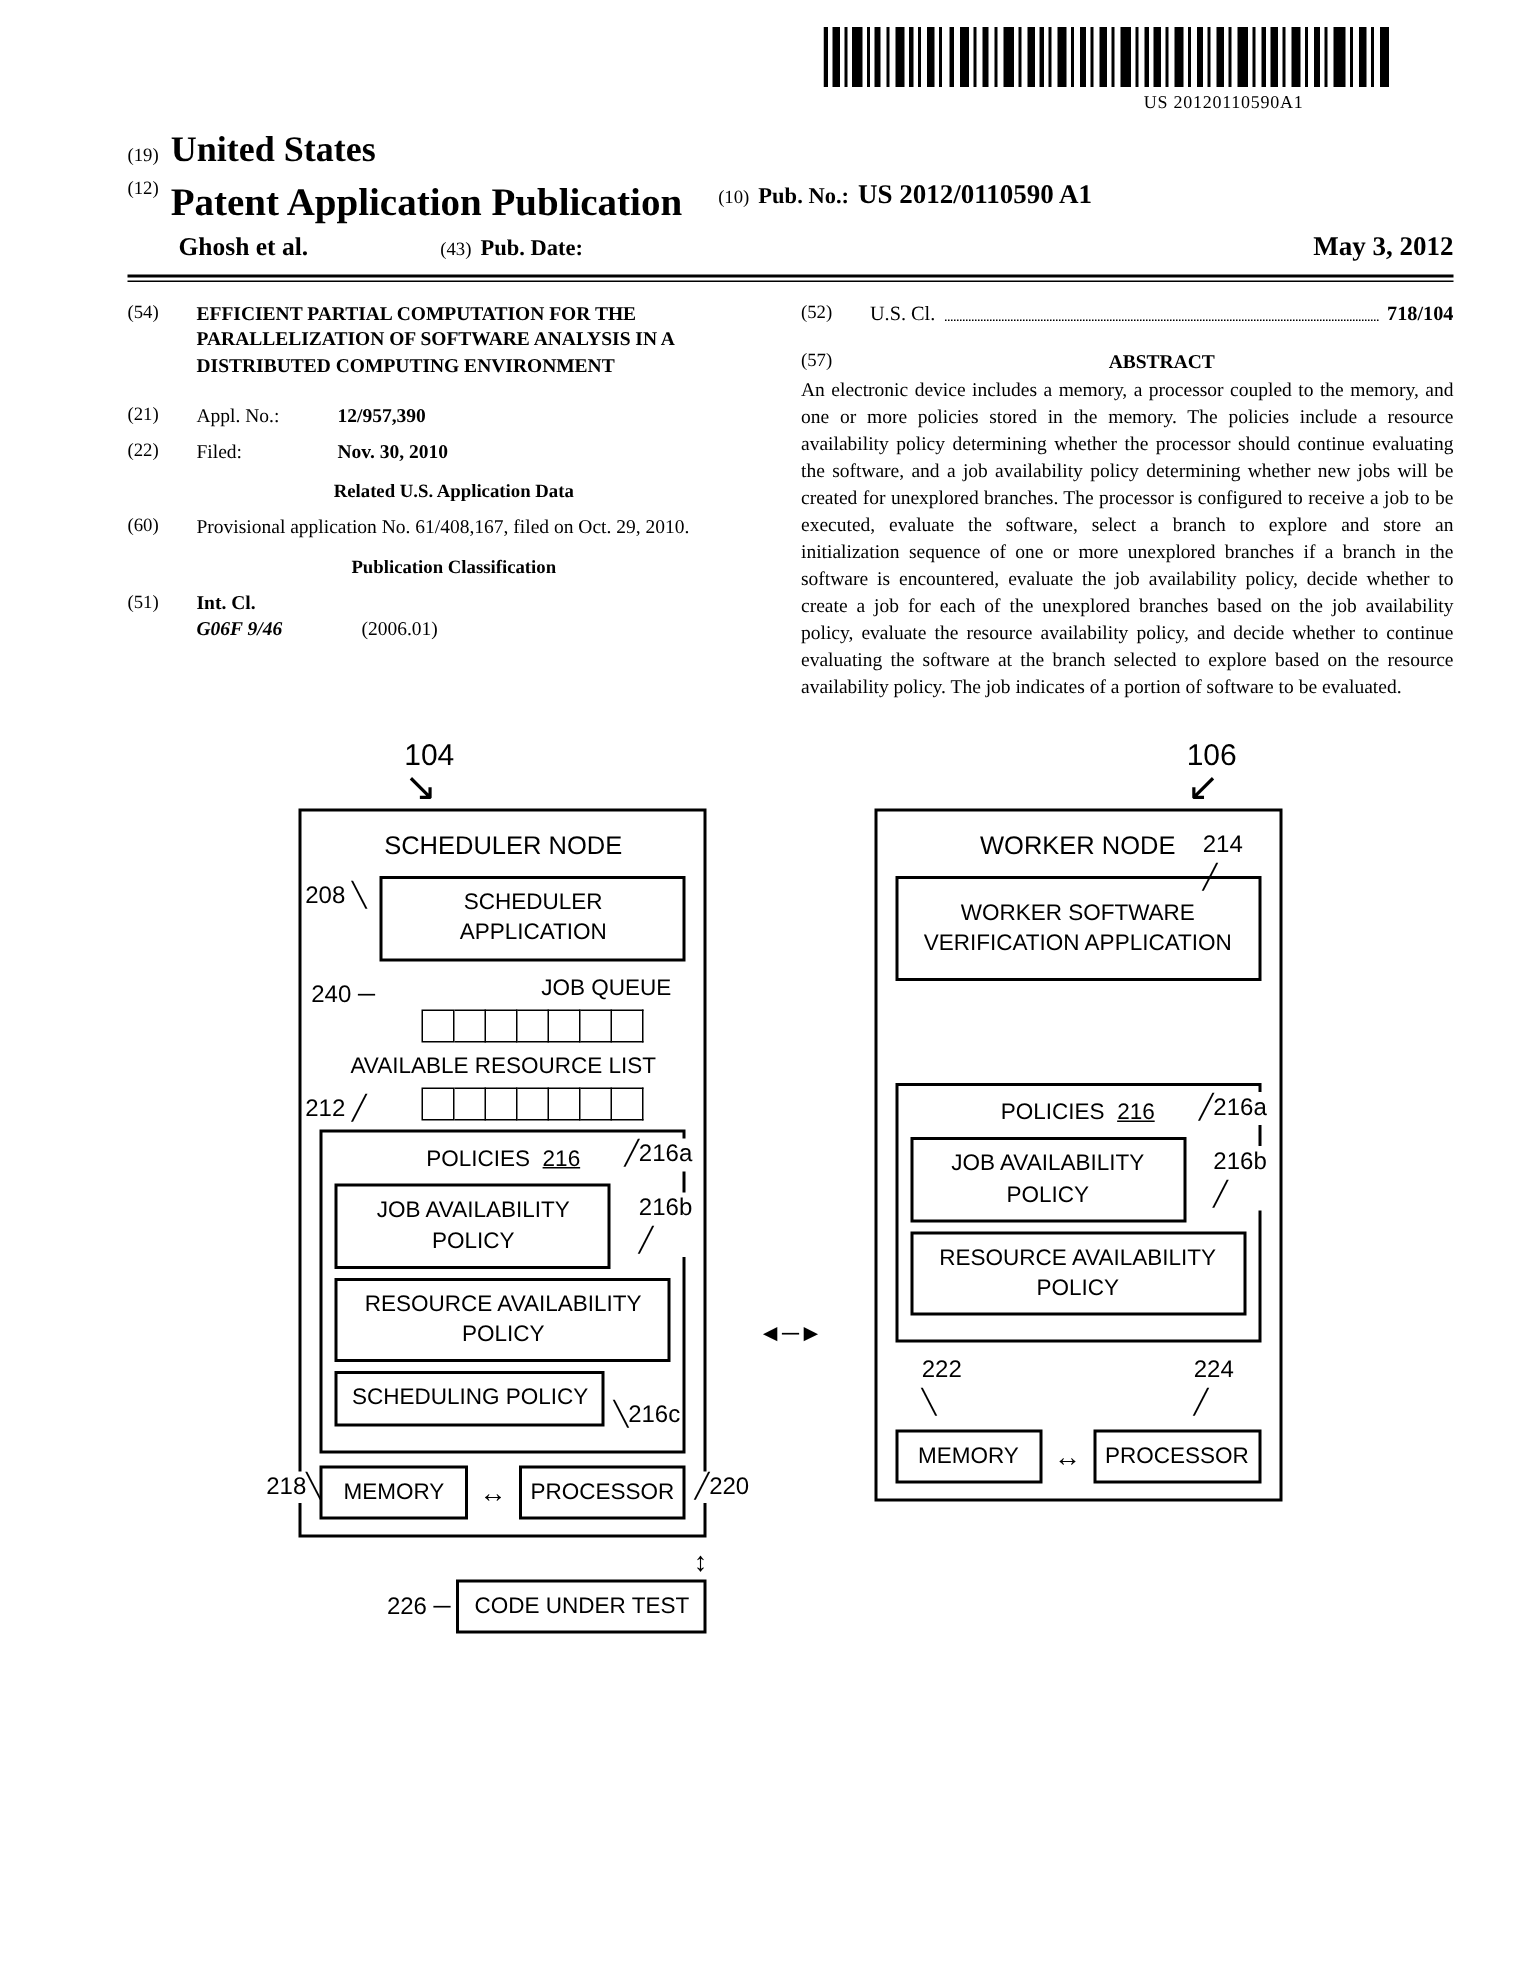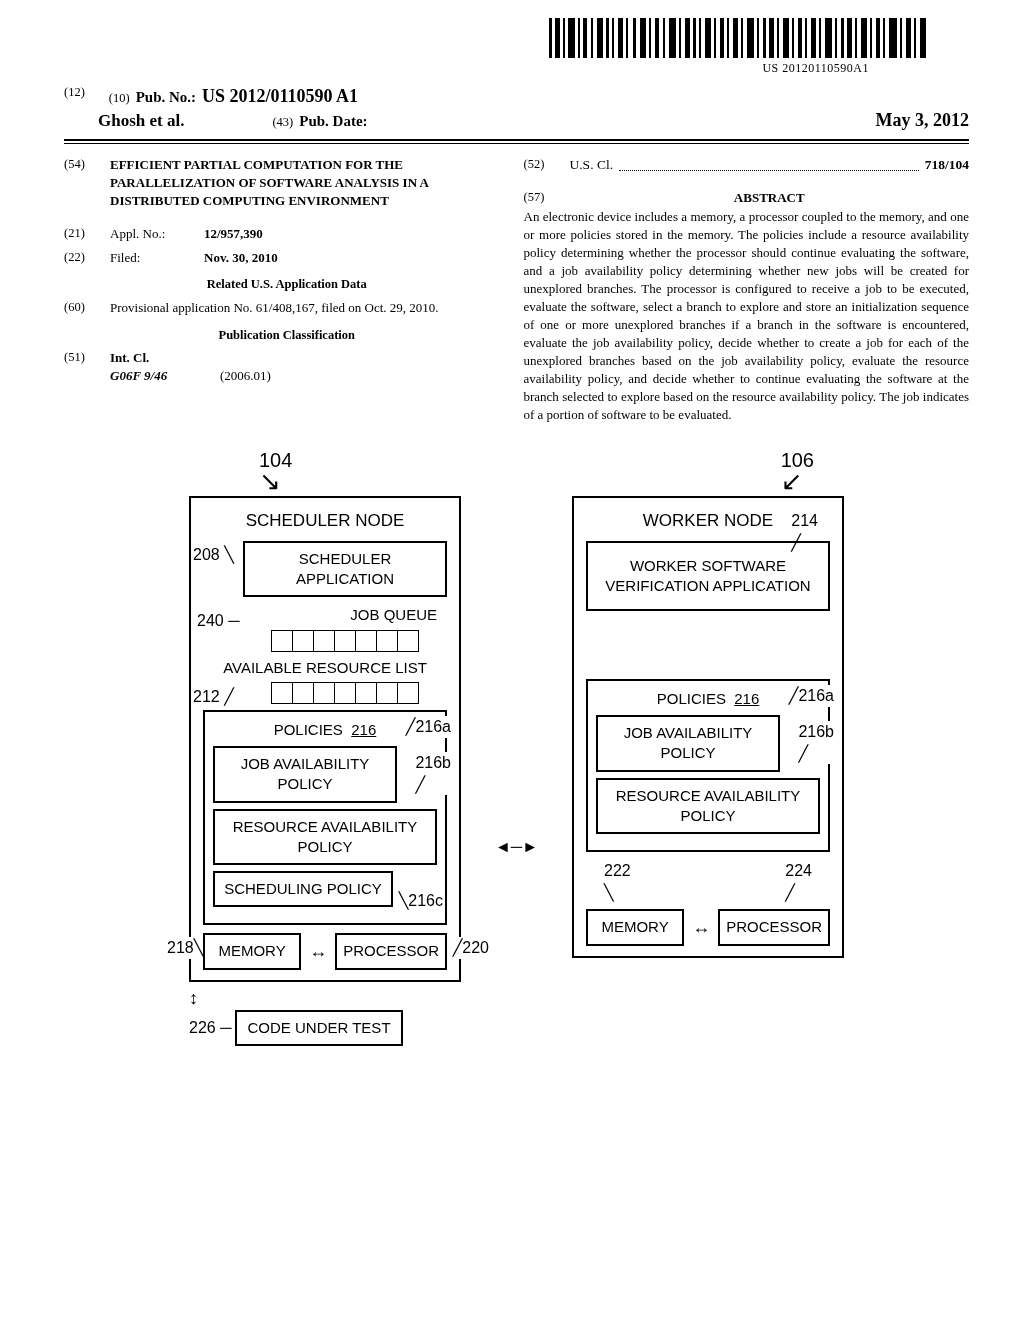--- a/index.html
+++ b/index.html
@@ -1,16 +1,16 @@
 <!DOCTYPE html>
 <html><head>
 <meta charset="utf-8">
 <style>
   body{margin:0;background:#fff;font-family:"Times New Roman",Times,serif;color:#000;width:1024px}
-  .page{padding:18px 55px 40px 64px;font-size:13.5px;line-height:1.35}
+  .page{padding:18px 55px 40px 85px;font-size:13.5px;line-height:1.35}
   .barcode{display:flex;flex-direction:column;align-items:flex-end;margin-right:40px}
   .barcode svg{display:block}
   .bc-text{font-size:12px;letter-spacing:.5px;margin-top:2px;margin-right:60px}
   .hdr-rows{margin-top:8px}
   .row{display:flex;align-items:baseline;gap:8px}
   .code{font-size:12.5px}
   .bigbold{font-family:"Times New Roman",serif;font-weight:700}
   .us{font-size:24px}
   .pub{font-size:26px}
   .right-half{display:flex;flex:1;justify-content:flex-start;gap:6px;align-items:baseline}
@@ -25,21 +25,21 @@
   .fcode{font-size:12.5px;width:36px;flex-shrink:0}
   .flabel{width:84px;flex-shrink:0;font-size:13px}
   .fval{font-size:13px}
   .title54{font-weight:700;font-size:13px;line-height:1.35;margin-bottom:10px}
   .sect-h{text-align:center;font-weight:700;font-size:12.5px;margin:10px 0 6px 0}
   .abstract{font-size:13px;text-align:justify;line-height:1.38}
   .uscl{display:flex;justify-content:space-between;width:100%}
   .dots{flex:1;border-bottom:1px dotted #000;margin:0 6px 4px 6px}
   .fig-wrap{display:flex;justify-content:center;margin-top:24px}
   .fig{display:flex;gap:34px;align-items:flex-start;font-family:Arial,Helvetica,sans-serif;font-size:16px}
-  .node-col{display:flex;flex-direction:column;align-items:flex-start}
+  .node-col{display:flex;flex-direction:column;align-items:flex-end}
   .node-lab{font-size:20px;margin-bottom:2px}
   .node{border:2.5px solid #000;width:272px;padding:12px 12px 10px 12px;box-sizing:border-box;position:relative}
   .ntitle{text-align:center;font-size:17px;margin-bottom:8px}
   .sub{border:2px solid #000;padding:6px 8px;text-align:center;margin-bottom:8px;font-size:15px;position:relative}
   .sub-lg{min-height:54px;display:flex;align-items:center;justify-content:center}
   .mini{display:flex;justify-content:center;gap:0;margin:4px 0 6px 0}
   .mini div{border:1.5px solid #000;width:20px;height:20px}
   .mini div+div{border-left:none}
   .policies{border:2px solid #000;padding:8px 8px 10px 8px;margin-bottom:8px;position:relative}
   .p-row{text-align:center;font-size:15px;margin-bottom:6px}
@@ -112,22 +112,27 @@
           <rect x="351" y="0" width="2" height="40"></rect>
           <rect x="357" y="0" width="5" height="40"></rect>
         <rect x="365" y="0" width="2" height="40"></rect>
           <rect x="371" y="0" width="6" height="40"></rect>
       </g>
     </svg>
     <div class="bc-text">US 20120110590A1</div>
   </div>
 
   <div class="hdr-rows">
+    <div class="row">
+      <span class="code">(19)</span>
+      <span class="bigbold us">United States</span>
+    </div>
     <div class="row" style="align-items:flex-start">
       <span class="code">(12)</span>
+      <span class="bigbold pub">Patent Application Publication</span>
       <div class="right-half" style="margin-left:16px">
         <span class="code">(10)</span>
         <span style="font-size:15px;font-weight:700">Pub. No.:</span>
         <span class="pubno">US 2012/0110590 A1</span>
       </div>
     </div>
     <div class="row">
       <div class="author">Ghosh et al.</div>
       <div class="right-half" style="margin-left:80px">
         <span class="code">(43)</span>

